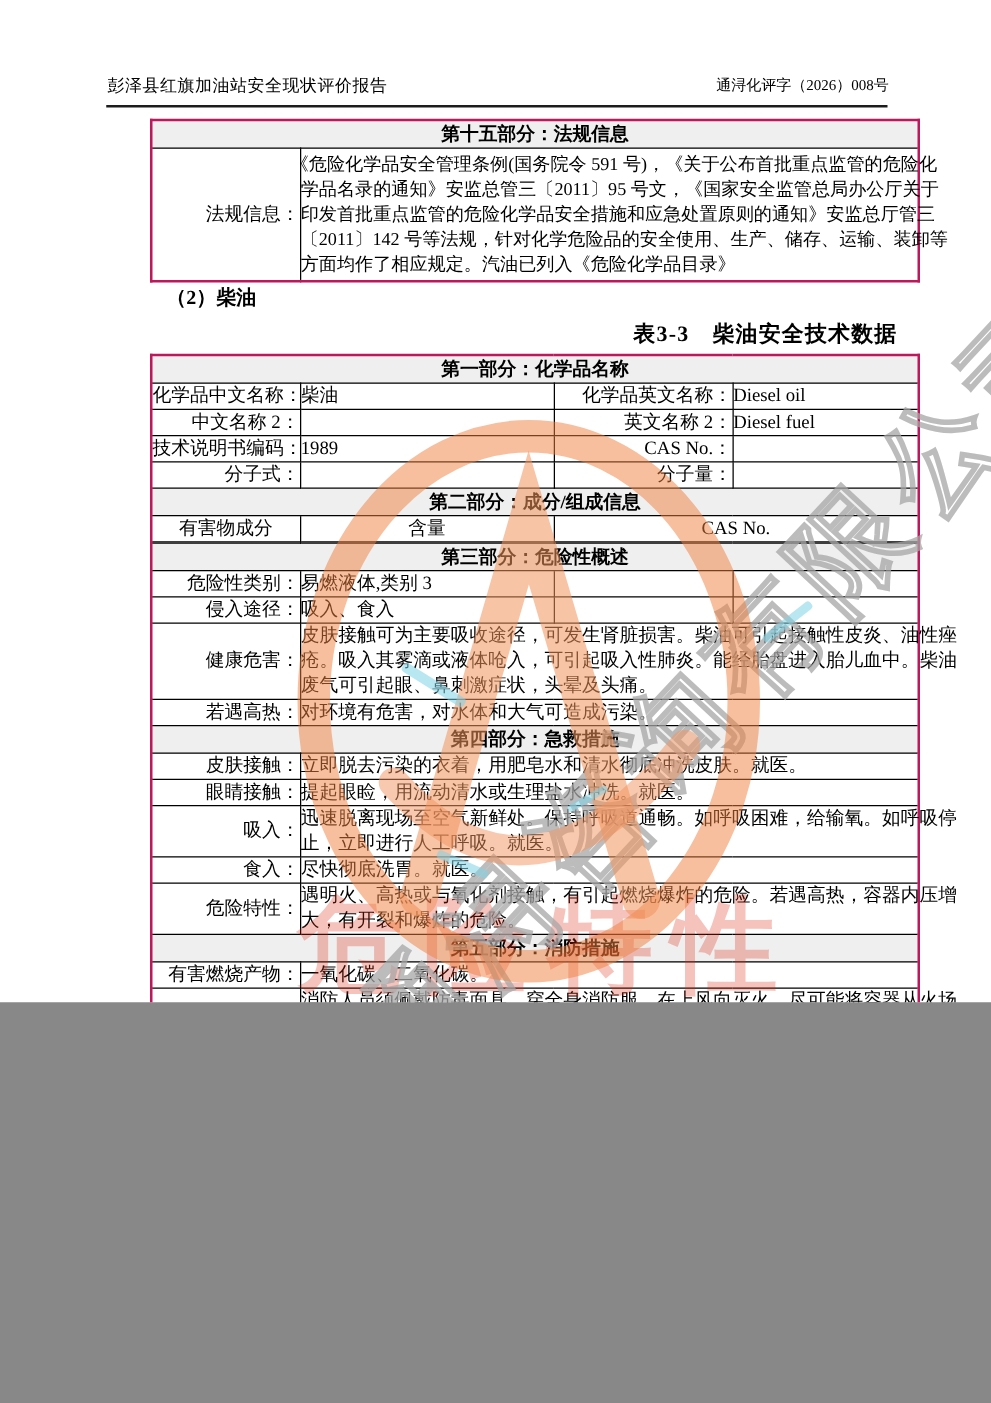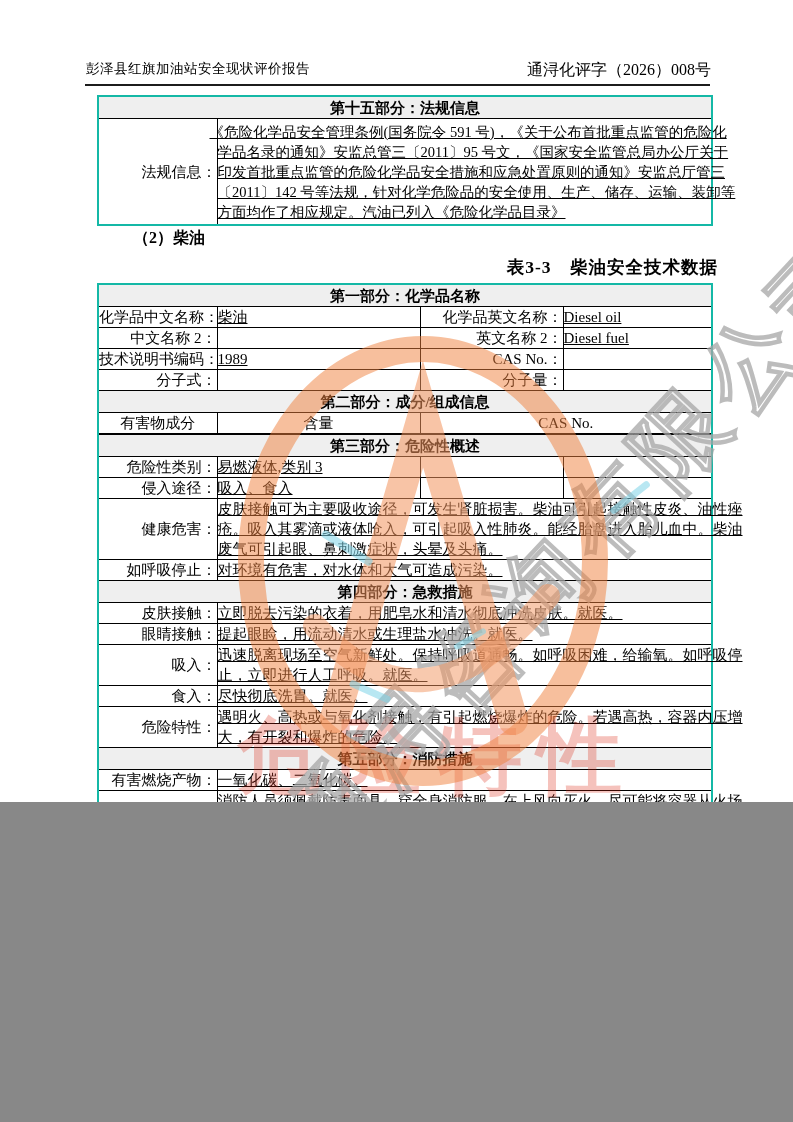--- a/index.html
+++ b/index.html
@@ -1,32 +1,32 @@
 <!DOCTYPE html>
 <html><head>
 <meta charset="utf-8">
 <style>
   html,body{margin:0;padding:0;background:#888;}
   .page{position:relative;width:793px;height:802px;background:#ffffff;margin:0 auto;
         font-family:"Liberation Serif","DejaVu Serif",serif;color:#000;overflow:hidden;}
 
   
   .hdr-left{position:absolute;top:60px;left:86px;font-size:13.5px;letter-spacing:.5px;}
-  .hdr-right{position:absolute;top:60px;right:82px;font-size:16px;}
+  .hdr-right{position:absolute;top:60px;right:82px;font-size:12px;}
   .hdr-rule{position:absolute;top:84px;left:85px;width:625px;height:2px;background:#1c1c1c;}
 
   
-  table.doc{position:absolute;left:97px;width:614px;border-collapse:collapse;table-layout:fixed;
-            border:2px solid #14b8a6;}
+  table.doc{position:absolute;left:120px;width:614px;border-collapse:collapse;table-layout:fixed;
+            border:2px solid #be185d;}
   table.doc td{border:1px solid #000;padding:0;vertical-align:middle;font-size:15px;line-height:20px;overflow:visible;}
   .t1{top:95px;}
   .t2{top:283px;}
   td.bar{background:#efefef;font-weight:bold;text-align:center;font-size:15.5px;height:21px;}
   td.lab{text-align:right;padding-right:2px;font-size:14.5px;white-space:nowrap;}
-  td.val{text-align:left;padding-left:4px;text-decoration:underline;}
+  td.val{text-align:left;padding-left:4px;}
   td.cen{text-align:center;}
   .ov{width:530px;position:relative;}           
   .t1 td{line-height:17.5px;}
   .t1 .legal-cell{height:105px;vertical-align:middle;}
   .t1 .ov{width:520px;font-size:14.5px;text-indent:-8px;}
 
   
   .subhead{position:absolute;left:133px;top:228px;font-size:16px;font-weight:bold;}
   .tbl-title{position:absolute;left:104px;top:255px;width:614px;text-align:right;
              font-size:17.5px;font-weight:bold;letter-spacing:1px;}
@@ -140,21 +140,21 @@
       <td></td>
       <td></td>
     </tr>
     <tr>
       <td class="lab">健康危害：</td>
       <td class="val" colspan="3">
         <div class="ov">皮肤接触可为主要吸收途径，可发生肾脏损害。柴油可引起接触性皮炎、油性痤疮。吸入其雾滴或液体呛入，可引起吸入性肺炎。能经胎盘进入胎儿血中。柴油废气可引起眼、鼻刺激症状，头晕及头痛。</div>
       </td>
     </tr>
     <tr class="rh">
-      <td class="lab">如呼吸停止：</td>
+      <td class="lab">若遇高热：</td>
       <td class="val" colspan="3">
         <div class="ov">对环境有危害，对水体和大气可造成污染。</div>
       </td>
     </tr>
 
     <tr>
           <td class="bar" colspan="4">第四部分：急救措施</td>
         </tr>
     <tr class="rh">
       <td class="lab">皮肤接触：</td>

